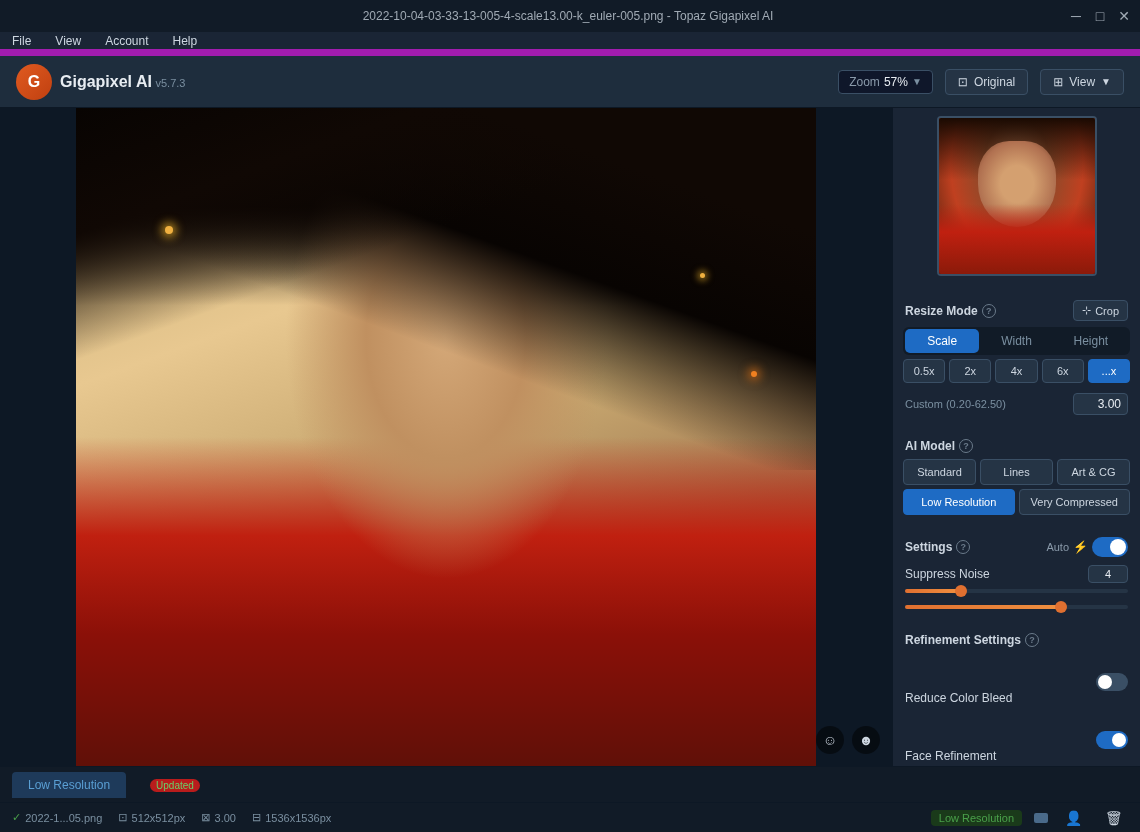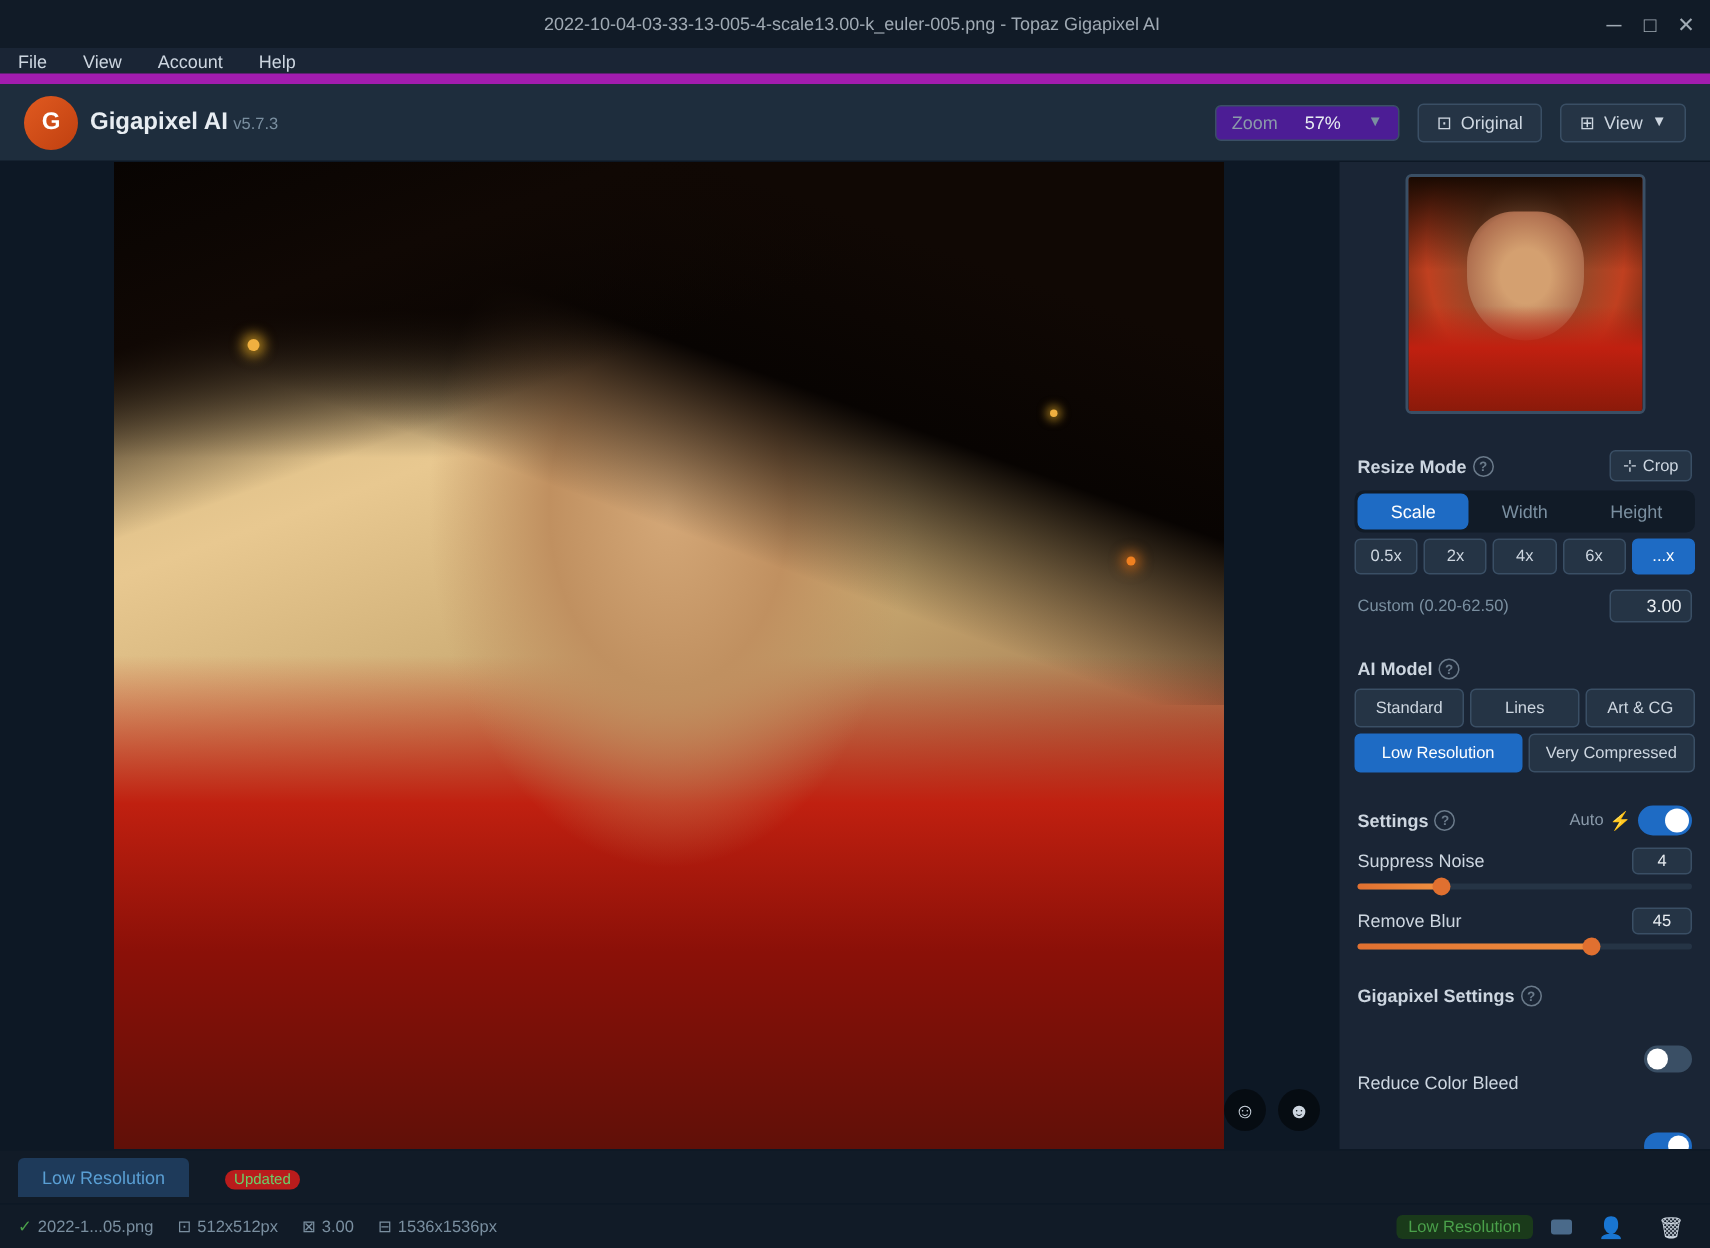--- a/index.html
+++ b/index.html
@@ -99,22 +99,22 @@
       color: #7a8fa0;
     }
     .header-controls {
       display: flex;
       align-items: center;
       gap: 12px;
     }
     .zoom-control {
       display: flex;
       align-items: center;
-      gap: 18px;
-      background: #4c1d95;
+      gap: 4px;
+      background: #0f172a;
       border-radius: 4px;
       padding: 4px 10px;
       border: 1px solid #3a4f65;
       margin-left: 48px;
     }
     .zoom-label { color: #8a9aaa; font-size: 12px; }
     .zoom-value { color: #e8edf2; font-size: 12px; text-align: right; }
     .header-btn {
       display: flex;
       align-items: center;
@@ -782,35 +782,31 @@
         <span class="slider-label">Suppress Noise</span>
         <div class="slider-value">4</div>
       </div>
       <div class="slider-track">
         <div class="slider-fill-noise"></div>
         <div class="slider-thumb" style="left: 25%;"></div>
       </div>
     </div>
 
     <div class="slider-section">
-      <div class="slider-header">
-        <span class="slider-label">Remove Blur</span>
-        <div class="slider-value">45</div>
-      </div>
       <div class="slider-track">
         <div class="slider-fill-blur"></div>
         <div class="slider-thumb" style="left: 70%;"></div>
       </div>
     </div>
 
     <div class="divider"></div>
 
     <div class="section-header">
       <div class="section-title">
-        <span>Gigapixel Settings</span>
+        <span>Refinement Settings</span>
         <div class="info-icon">?</div>
       </div>
     </div>
 
     <div class="toggle-row">
       <span class="toggle-label">Reduce Color Bleed</span>
       <div class="toggle-sm off">
         <div class="toggle-sm-knob"></div>
       </div>
     </div>

